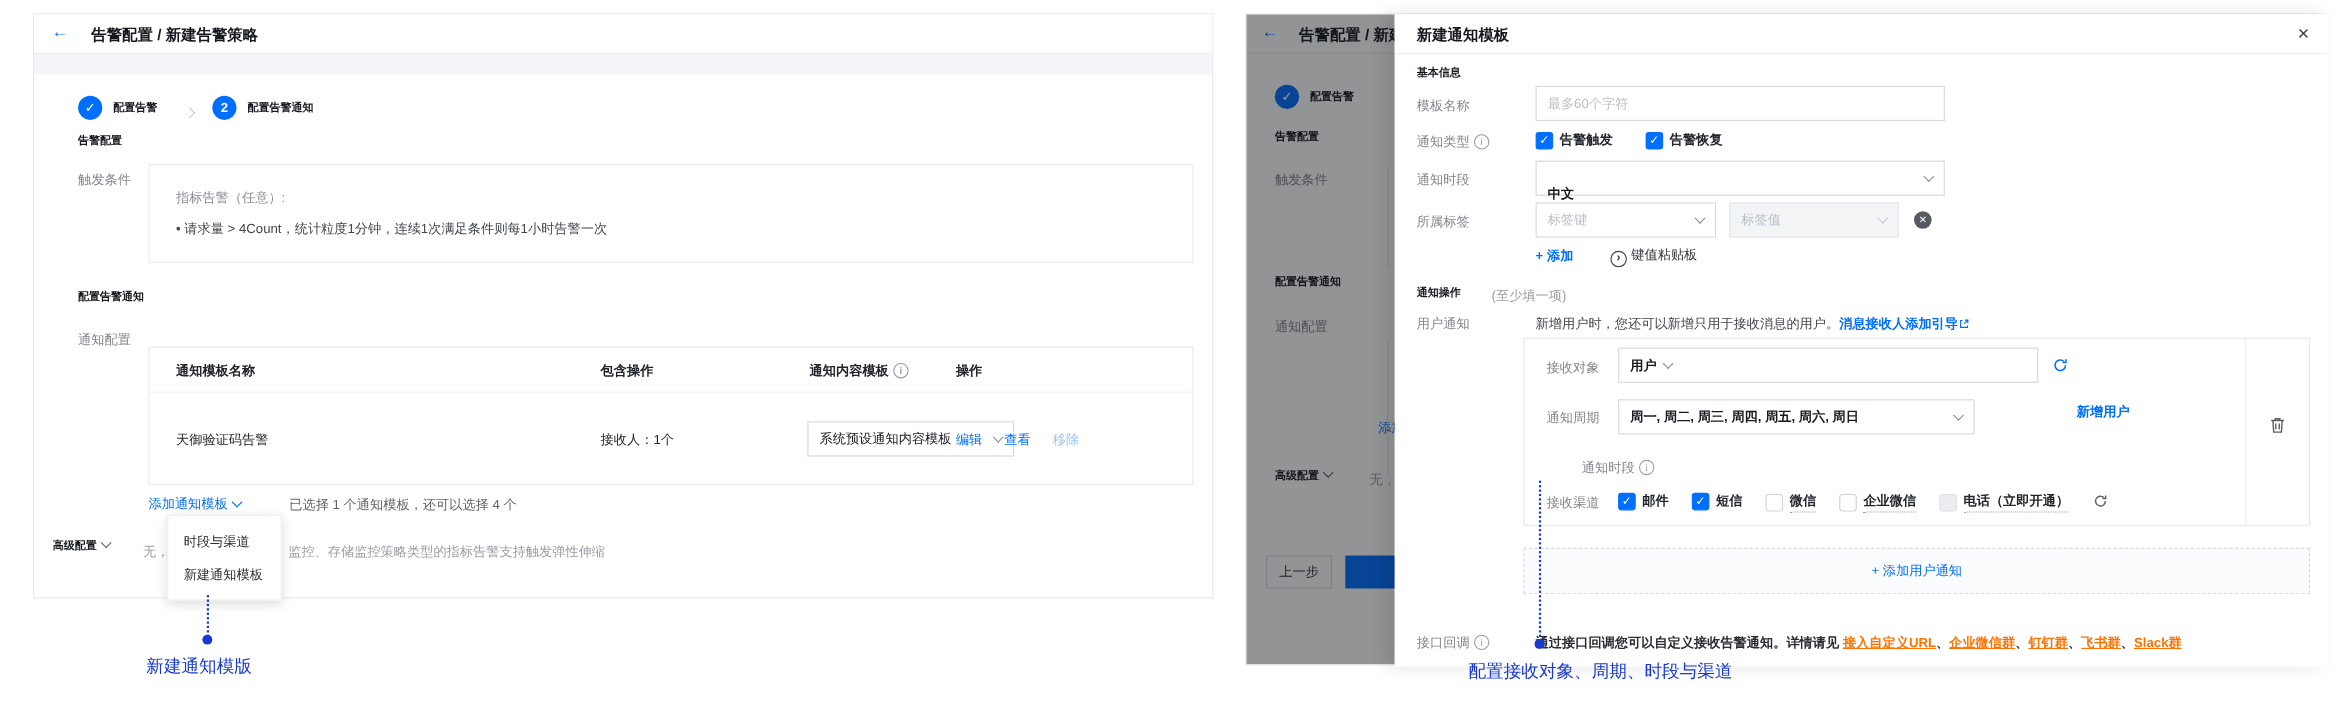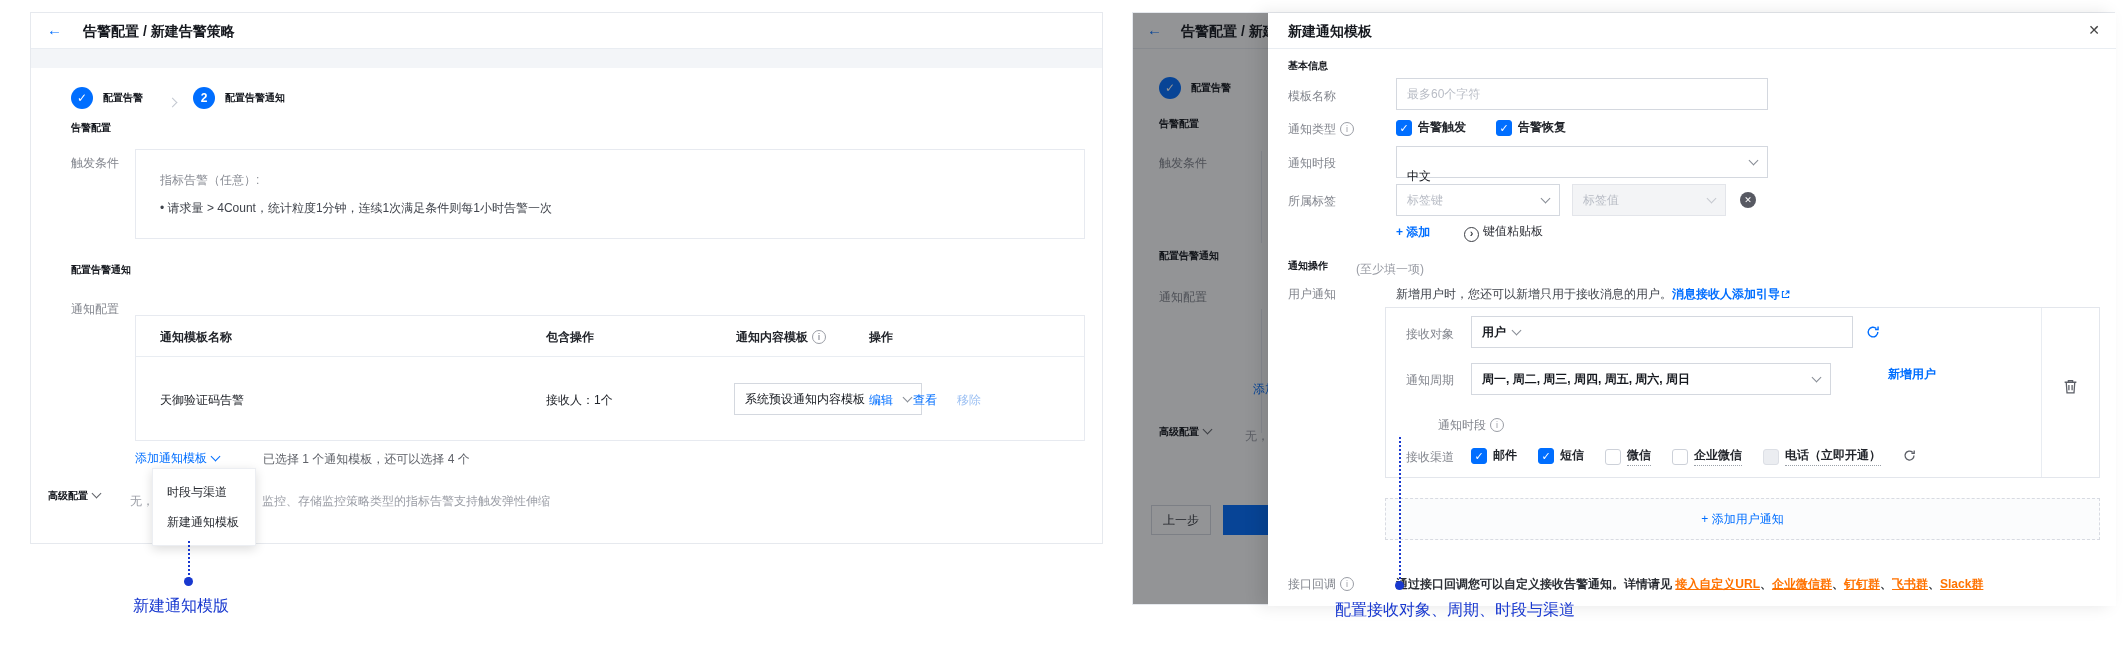--- a/index.html
+++ b/index.html
@@ -160,21 +160,21 @@
         <span class="cbx">✓</span>
         <span class="cl">告警触发</span>
       </div>
       <div class="cb on" style="left:228px;top:106px;">
         <span class="cbx">✓</span>
         <span class="cl">告警恢复</span>
       </div>
 
       <span class="abs lbl" style="left:20px;top:142px;">通知时段</span>
       <div class="ctl" style="left:128px;top:133px;width:372px;">
-        <span style="font-weight:400;margin-top:28px;">中文</span>
+        <span style="font-weight:700;margin-top:28px;">中文</span>
           <span class="spring"></span>
         <span style="color:#878c95;"><span class="chev" style="margin-left:0;"></span></span>
       </div>
 
       <span class="abs lbl" style="left:20px;top:180px;">所属标签</span>
       <div class="ctl" style="left:128px;top:171px;width:164px;">
         <span class="ph">标签键</span>
           <span class="spring"></span>
         <span style="color:#878c95;"><span class="chev" style="margin-left:0;"></span></span>
       </div>
@@ -216,21 +216,21 @@
         <div class="ctl" style="left:144px;top:8px;width:323px;border-left:none;"></div>
         <span class="abs" style="left:480px;top:16px;cursor:pointer;">
           <svg class="ic" width="14" height="14" viewBox="0 0 16 16">
               <path d="M13.5 8a5.5 5.5 0 1 1-1.7-3.9" fill="none" stroke="#006eff" stroke-width="1.6"></path>
               <path d="M13.8 1.8v3.4h-3.4" fill="none" stroke="#006eff" stroke-width="1.6"></path>
             </svg>
         </span>
         <span class="abs link" style="left:502px;top:11px;font-weight:600;margin-top:47px;">新增用户</span>
 
         <span class="abs lbl" style="left:20px;top:64px;">通知周期</span>
-        <div class="ctl" style="left:85px;top:55px;width:360px;gap:33px;">
+        <div class="ctl" style="left:85px;top:55px;width:324px;gap:33px;">
           <span style="font-weight:600;">周一, 周二, 周三, 周四, 周五, 周六, 周日</span>
             <span class="spring"></span>
           <span style="color:#878c95;"><span class="chev" style="margin-left:0;"></span></span>
         </div>
 
         <span class="abs lbl" style="left:20px;top:109px;margin-left:32px;"><span>通知时段</span><span class="info">i</span></span>
 
         <span class="abs lbl" style="left:20px;top:141px;">接收渠道</span>
         <div class="cb on" style="left:85px;top:139px;">
           <span class="cbx">✓</span>

